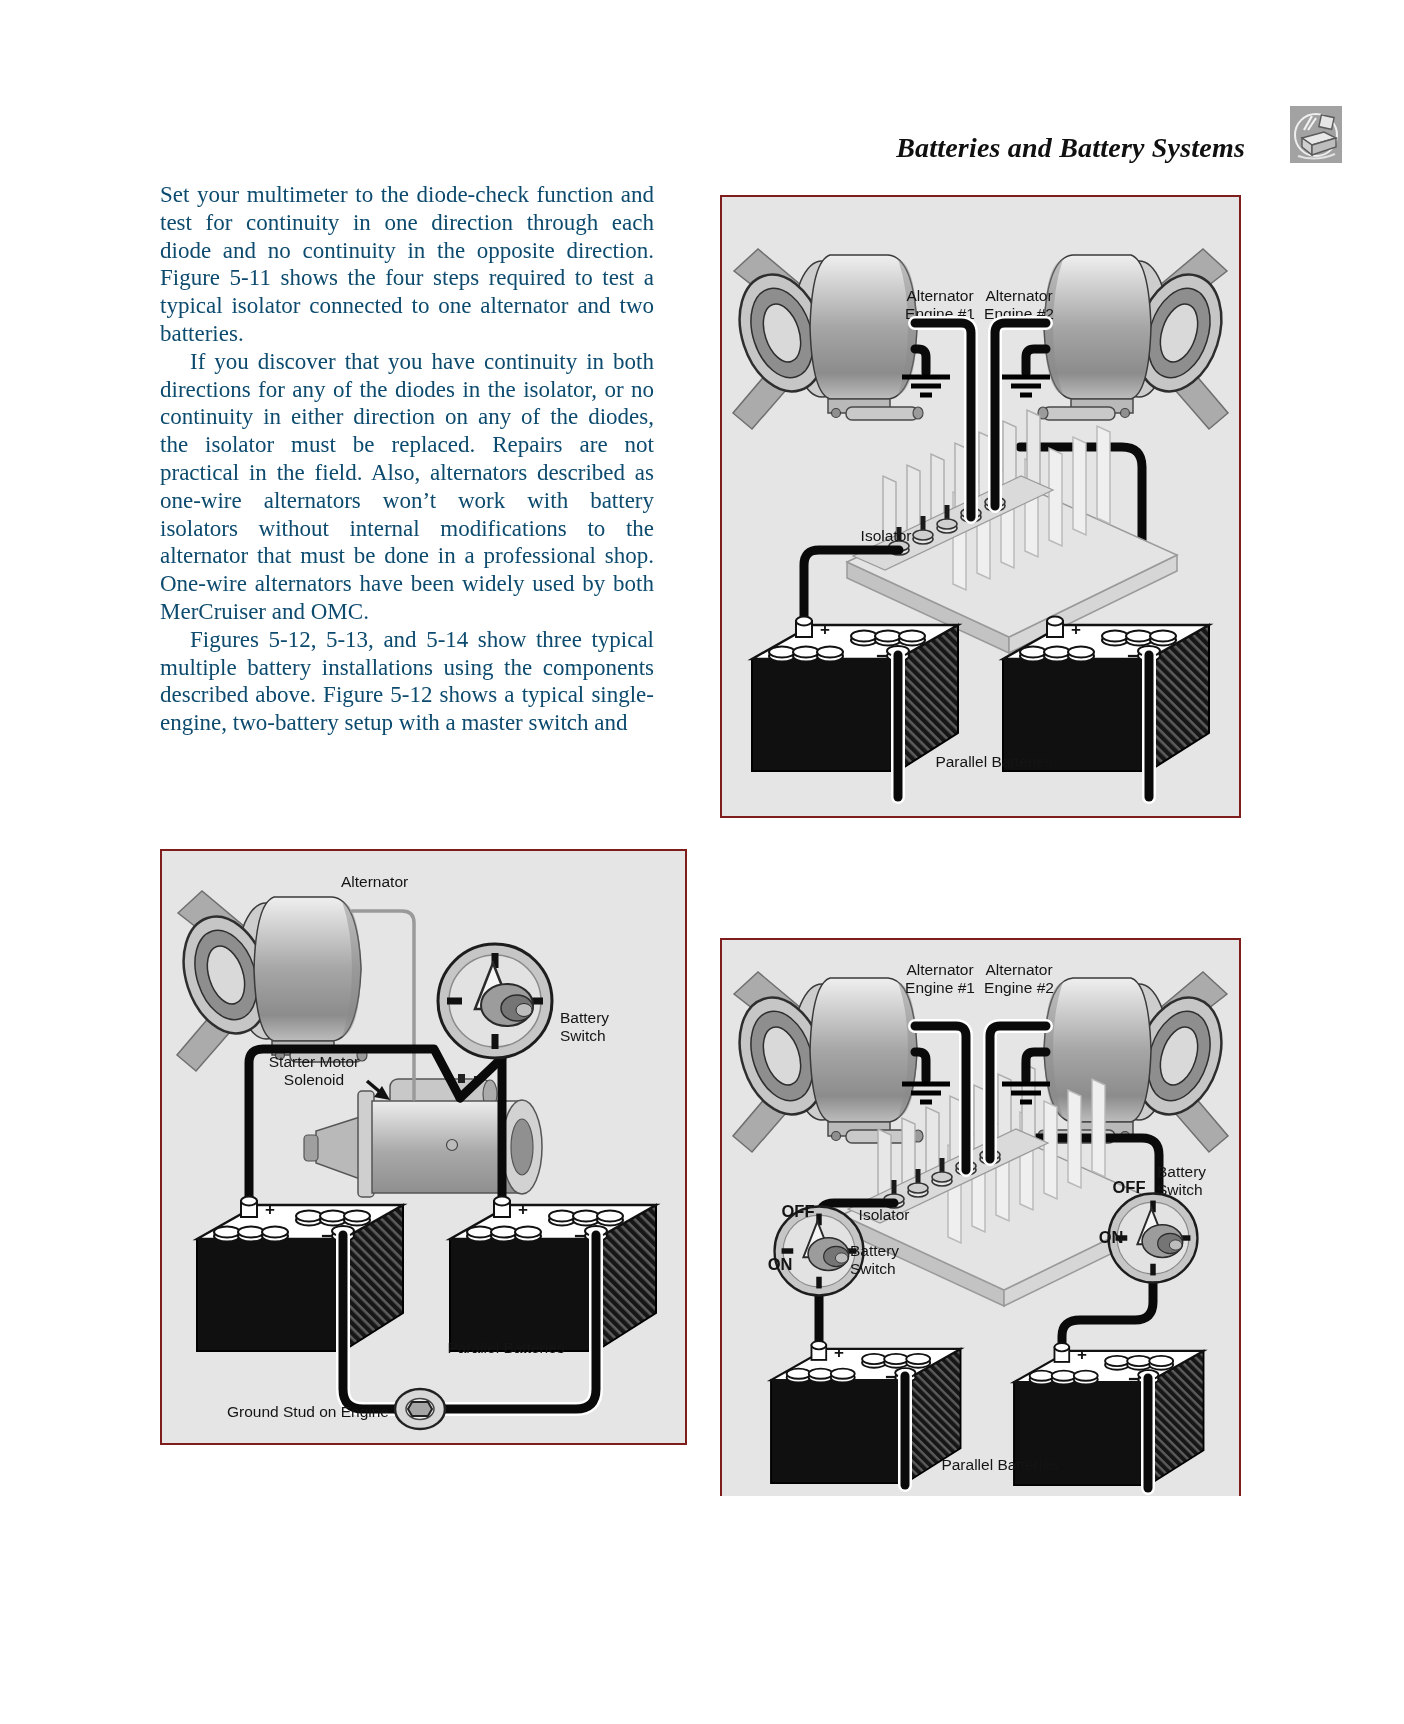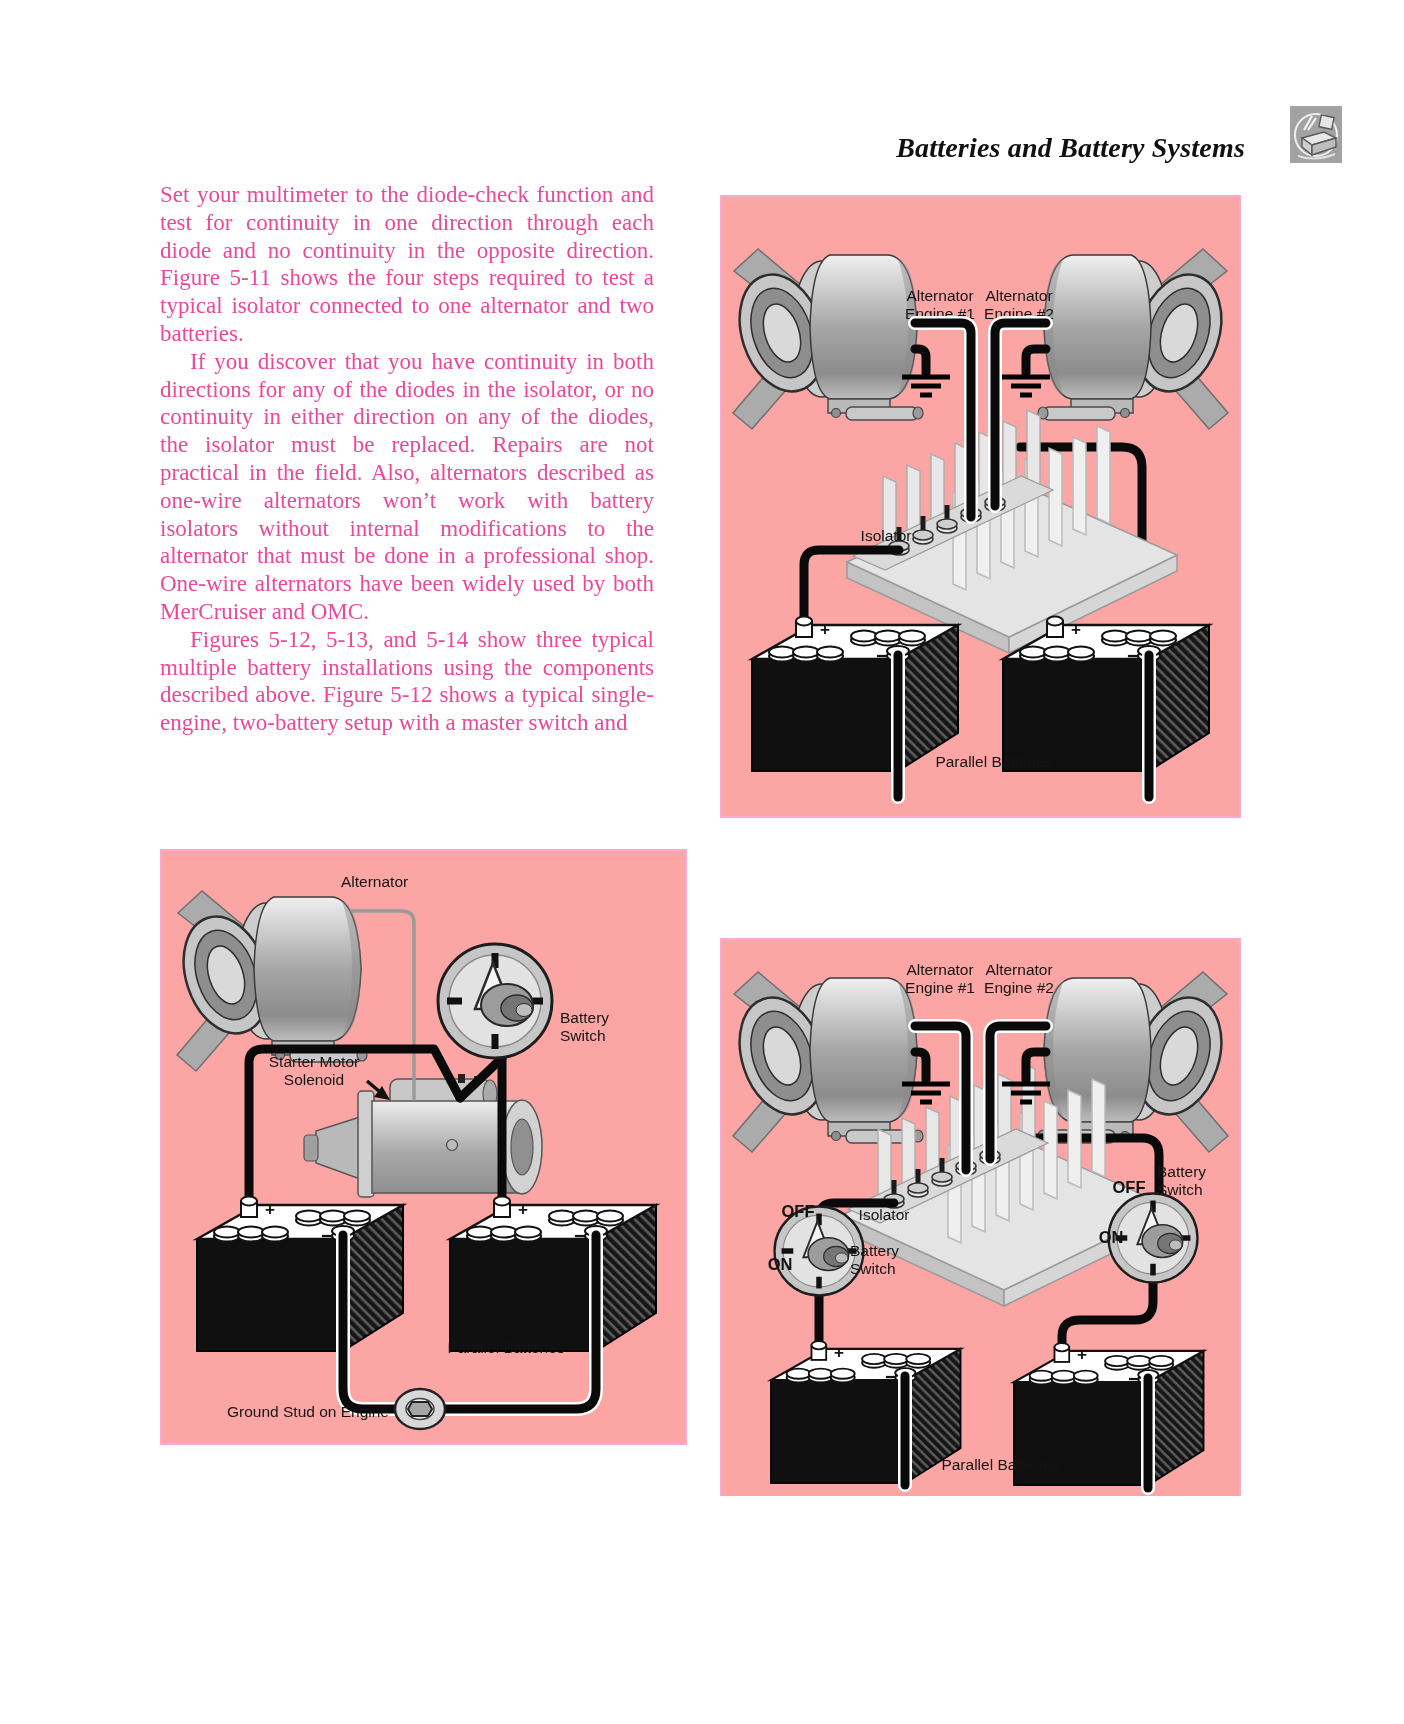--- a/index.html
+++ b/index.html
@@ -4,23 +4,23 @@
 <style>
   *{margin:0;padding:0;box-sizing:border-box}
   html,body{background:#ffffff}
   .page{position:relative;width:1404px;height:1496px;background:#fff;
         font-family:"Liberation Serif",serif;color:#161616;overflow:hidden}
   .chapter-title{position:absolute;right:159px;top:132px;font-style:italic;
         font-weight:600;font-size:28px;letter-spacing:.2px;color:#101010}
   .chapter-icon{position:absolute;left:1290px;top:106px;width:52px;height:57px;
         background:#a2a2a2}
   .body-col{position:absolute;left:160px;top:181px;width:494px;font-size:23px;
-        line-height:27.8px;text-align:justify;color:#ec4899}
+        line-height:27.8px;text-align:justify;color:#0c4a6e}
   .body-col p+p{text-indent:30px}
-  .figbox{position:absolute;background:#fca5a5;border:2px solid #f9a8d4}
+  .figbox{position:absolute;background:#e5e5e5;border:2px solid #7f1d1d}
   .caption{position:absolute;font-style:italic;font-size:23px;line-height:27.5px;color:#141414}
   .pagenum{position:absolute;right:92px;top:1563px;font-family:"Liberation Sans",sans-serif;
         font-weight:bold;font-size:26px;color:#0f766e}
   svg text{font-family:"Liberation Sans",sans-serif;font-size:15.5px;fill:#141414}
   svg text.plus{font-weight:bold;font-size:17px}
   svg text.minus{font-weight:bold;font-size:21px}
   svg text.onoff{font-weight:bold;font-size:16.5px}
   .wire{stroke:#0a0a0a;stroke-width:9;fill:none;stroke-linecap:round;stroke-linejoin:round}
   .wirecase{stroke:#ffffff;stroke-width:14;fill:none;stroke-linecap:round;stroke-linejoin:round}
   .thin{stroke:#9a9a9a;stroke-width:3.5;fill:none;stroke-linecap:round}

